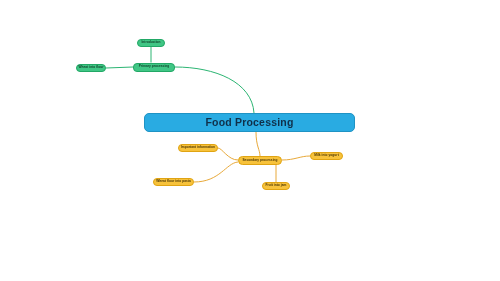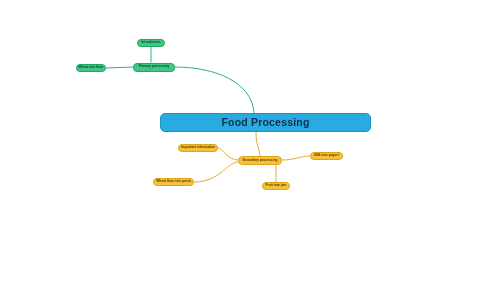--- a/index.html
+++ b/index.html
@@ -40,21 +40,21 @@
   }
   
   .node-root {
     background: #29ABE2;
     border: 1px solid #1f93c4;
     border-radius: 5px;
     color: #10304a;
     font-size: 10.5px;
     font-weight: bold;
     letter-spacing: 0.2px;
-    left: 160px;
+    left: 144px;
     top: 113px;
     width: 211px;
     height: 19px;
   }
   
   .node-green {
     background: #40C685;
     border: 1px solid #22a866;
     border-radius: 4px;
     color: #0c3d26;

